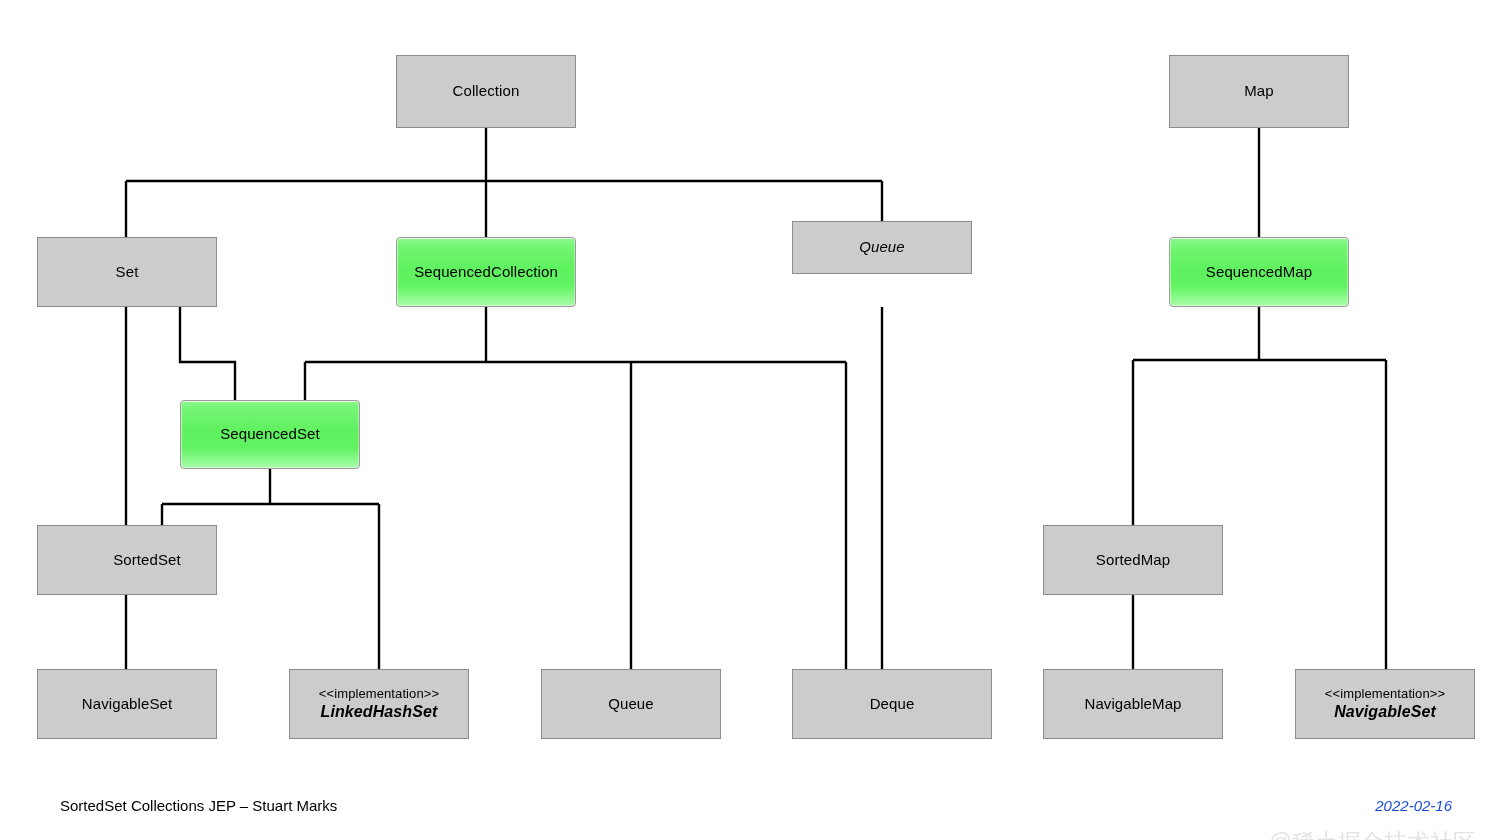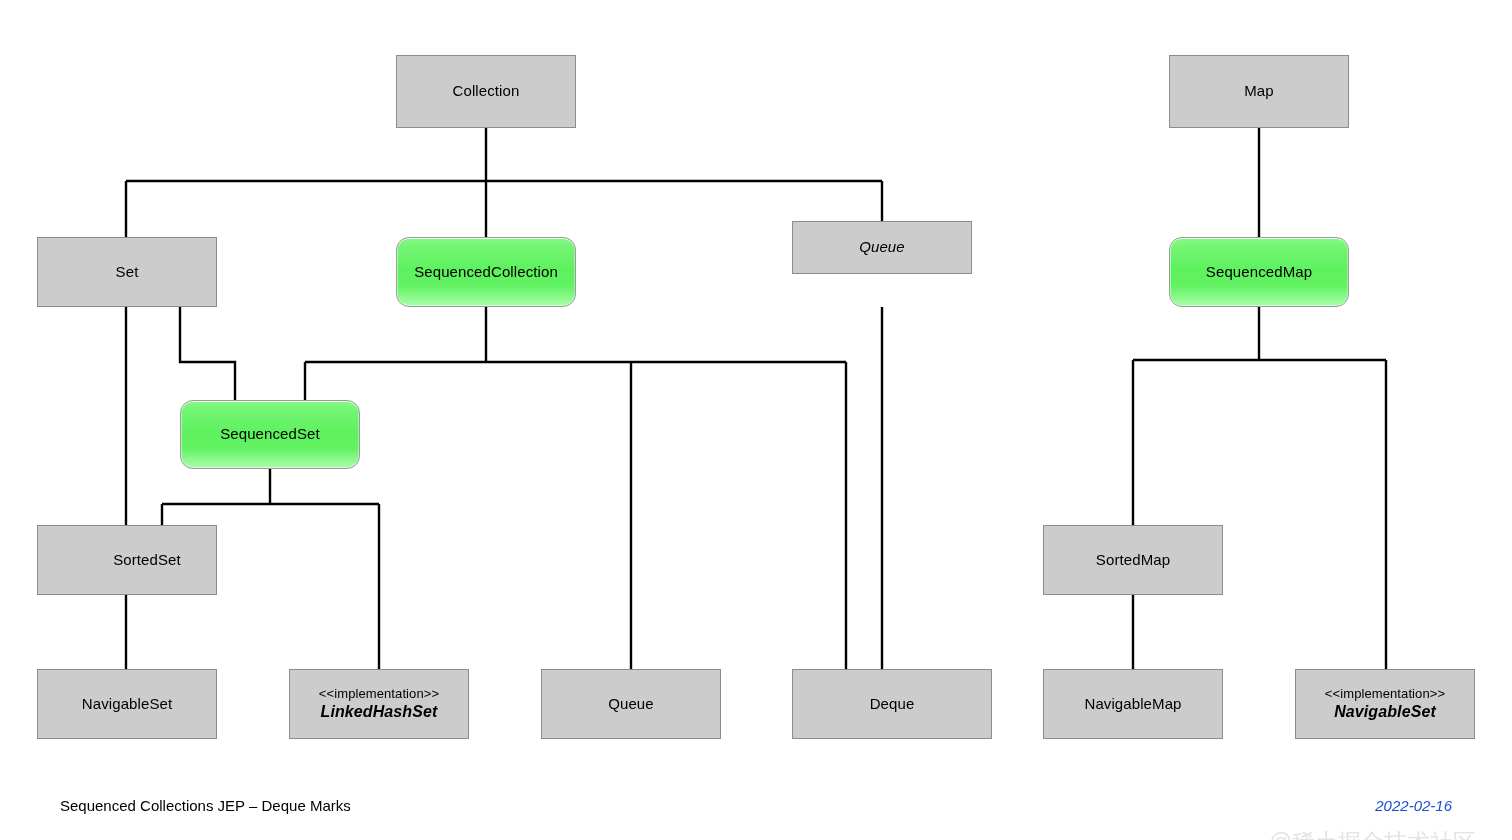--- a/index.html
+++ b/index.html
@@ -36,21 +36,21 @@
     font-size: 15px;
     line-height: 1.25;
     letter-spacing: 0.1px;
   }
   .node.plain {
     background: #cccccc;
     border: 1px solid #8c8c8c;
   }
   .node.highlight {
     border: 1px solid #9a9a9a;
-    border-radius: 13px;
+    border-radius: 4px;
     background:
       linear-gradient(to bottom,
         #86f986 0%,
         #73f573 14%,
         #5ef15e 46%,
         #62f262 70%,
         #8bfa8b 88%,
         #a9fca9 100%);
     box-shadow:
       inset 0 1px 0 rgba(255,255,255,0.85),
@@ -161,19 +161,19 @@
       </div>
       <div class="node plain" style="left: 1043px; top: 650px; width: 180px; height: 70px;">
         <div>NavigableMap</div>
       </div>
       <div class="node plain" style="left: 1295px; top: 650px; width: 180px; height: 70px;">
         <div class="stereotype">&lt;&lt;implementation&gt;&gt;</div>
         <div class="impl-name">NavigableSet</div>
       </div>
     </div>
 
-  <div class="footer-note">Sequenced Collections JEP – Deque Marks</div>
+  <div class="footer-note">SortedSet Collections JEP – Stuart Marks</div>
 
   <div class="footer-date">2022-02-16</div>
 
   <div class="watermark">@稀土掘金技术社区</div>
 
 </div>
 
 </body></html>

